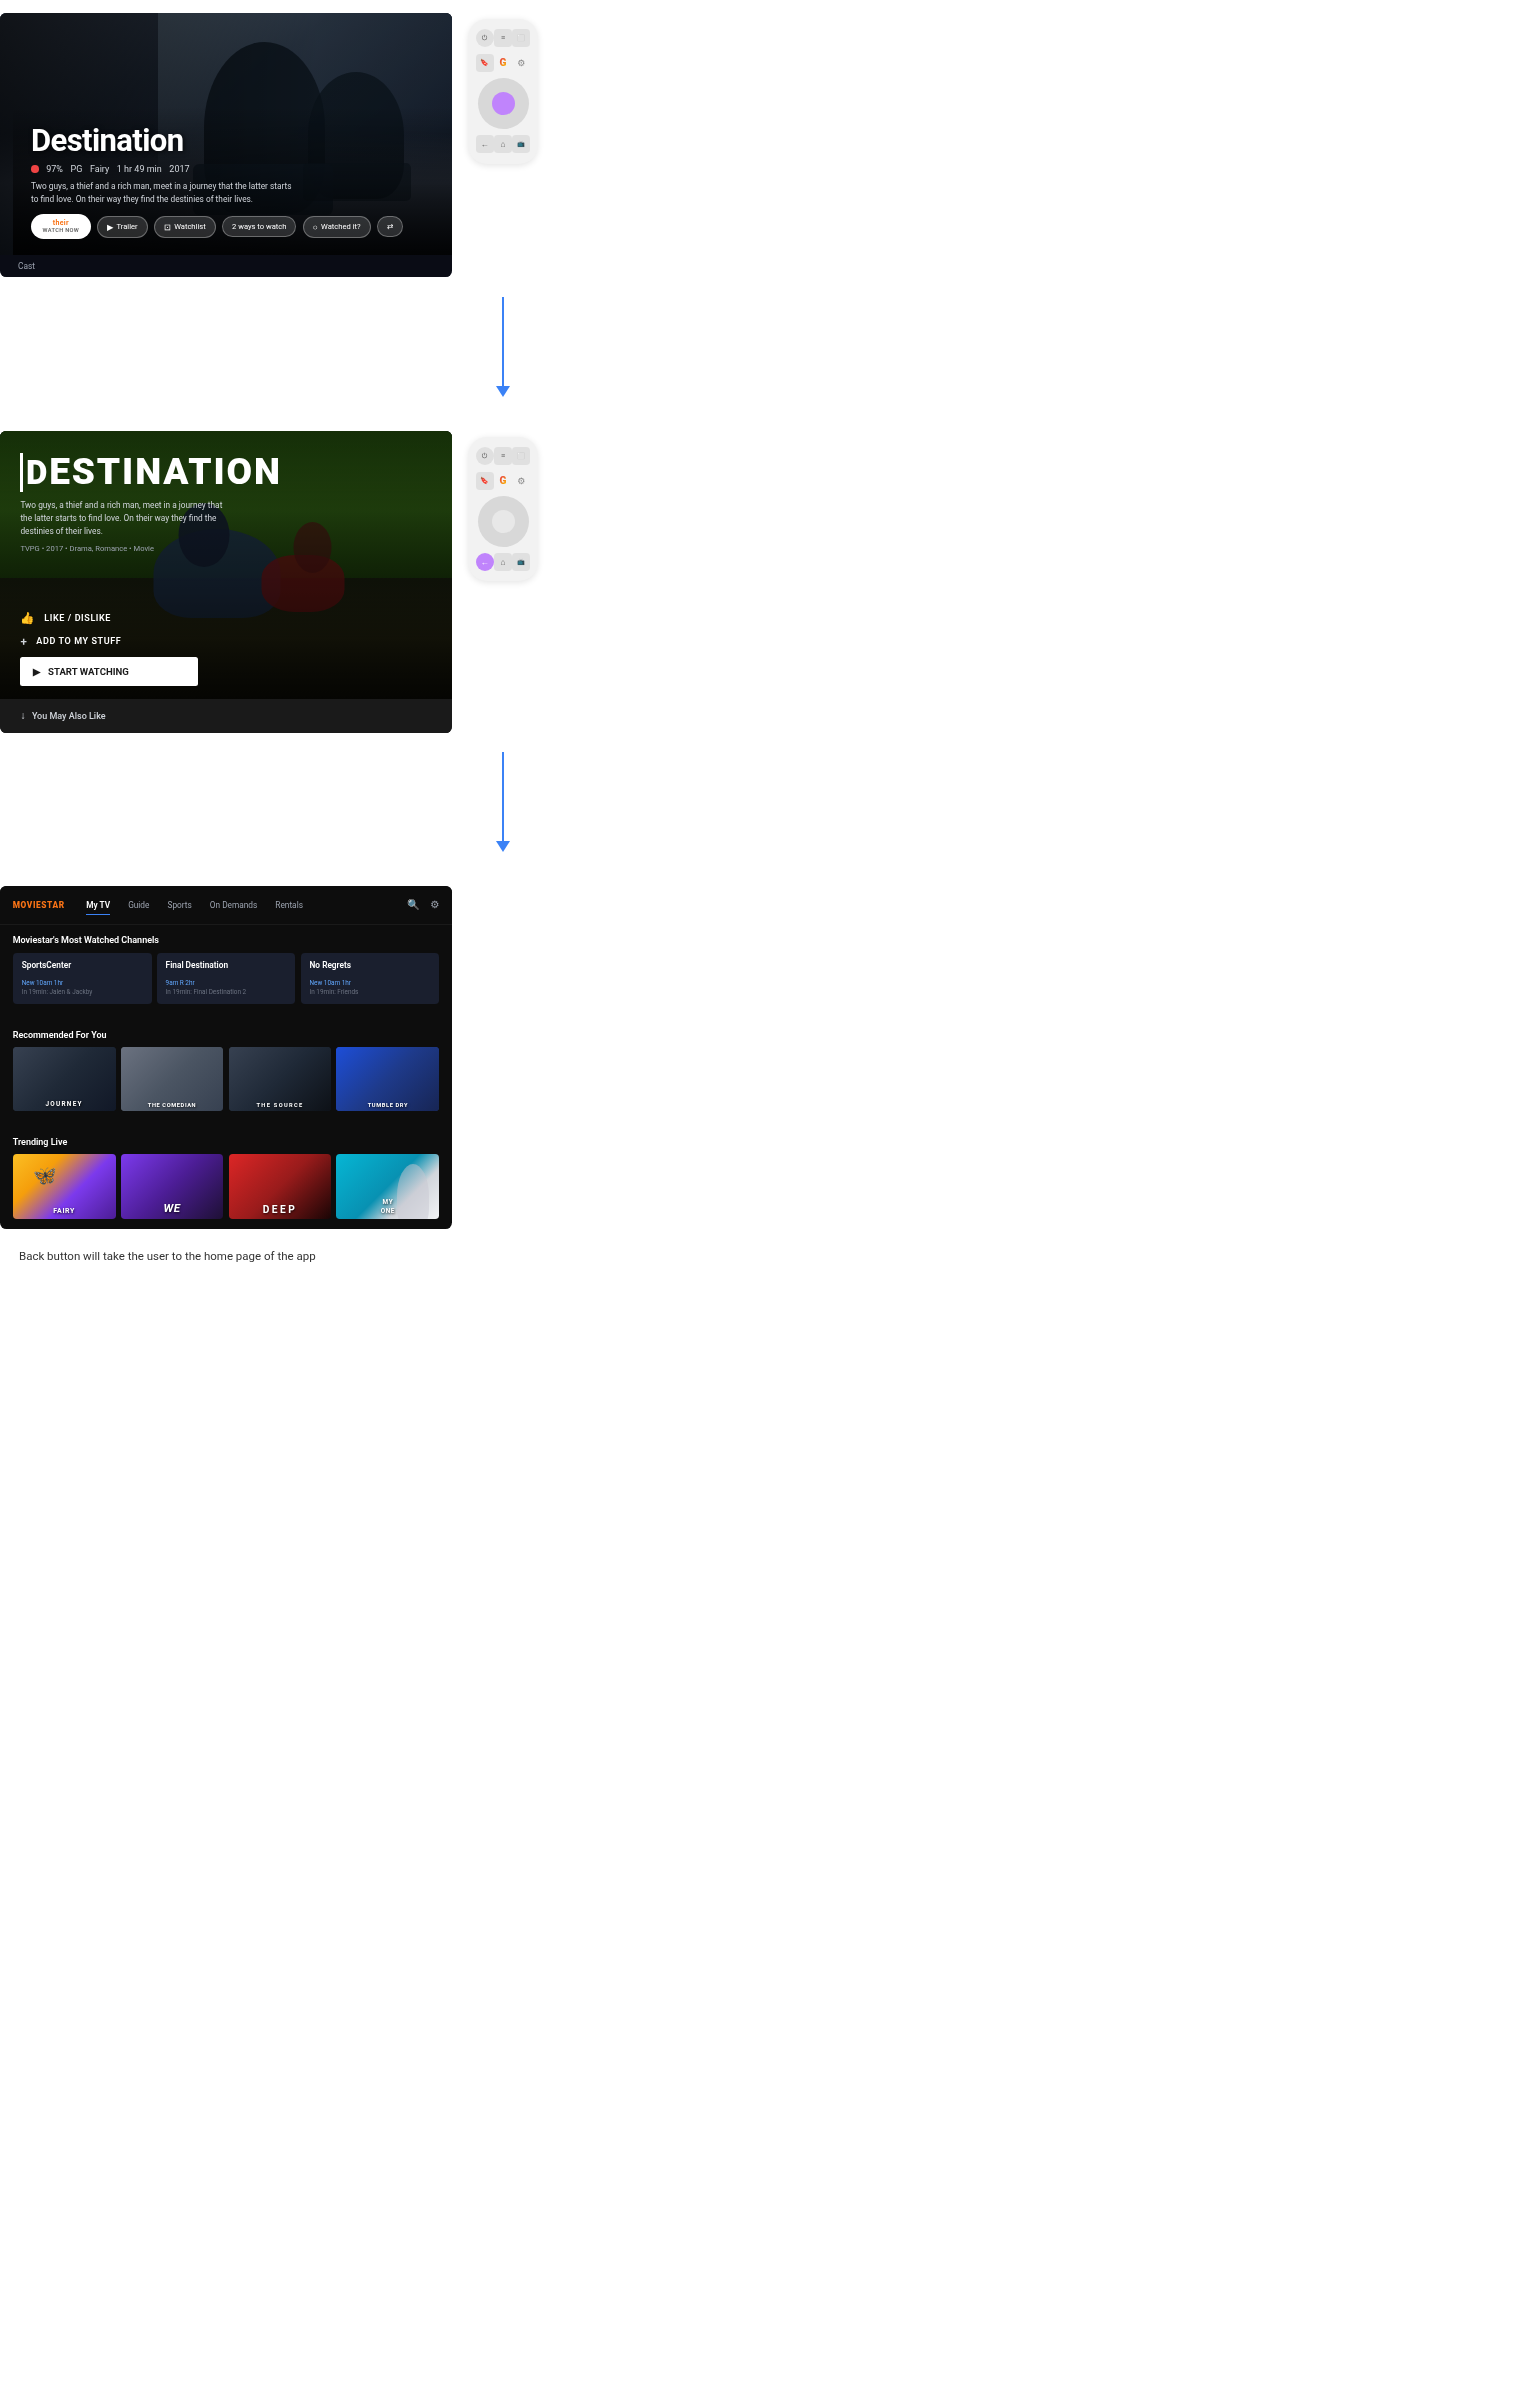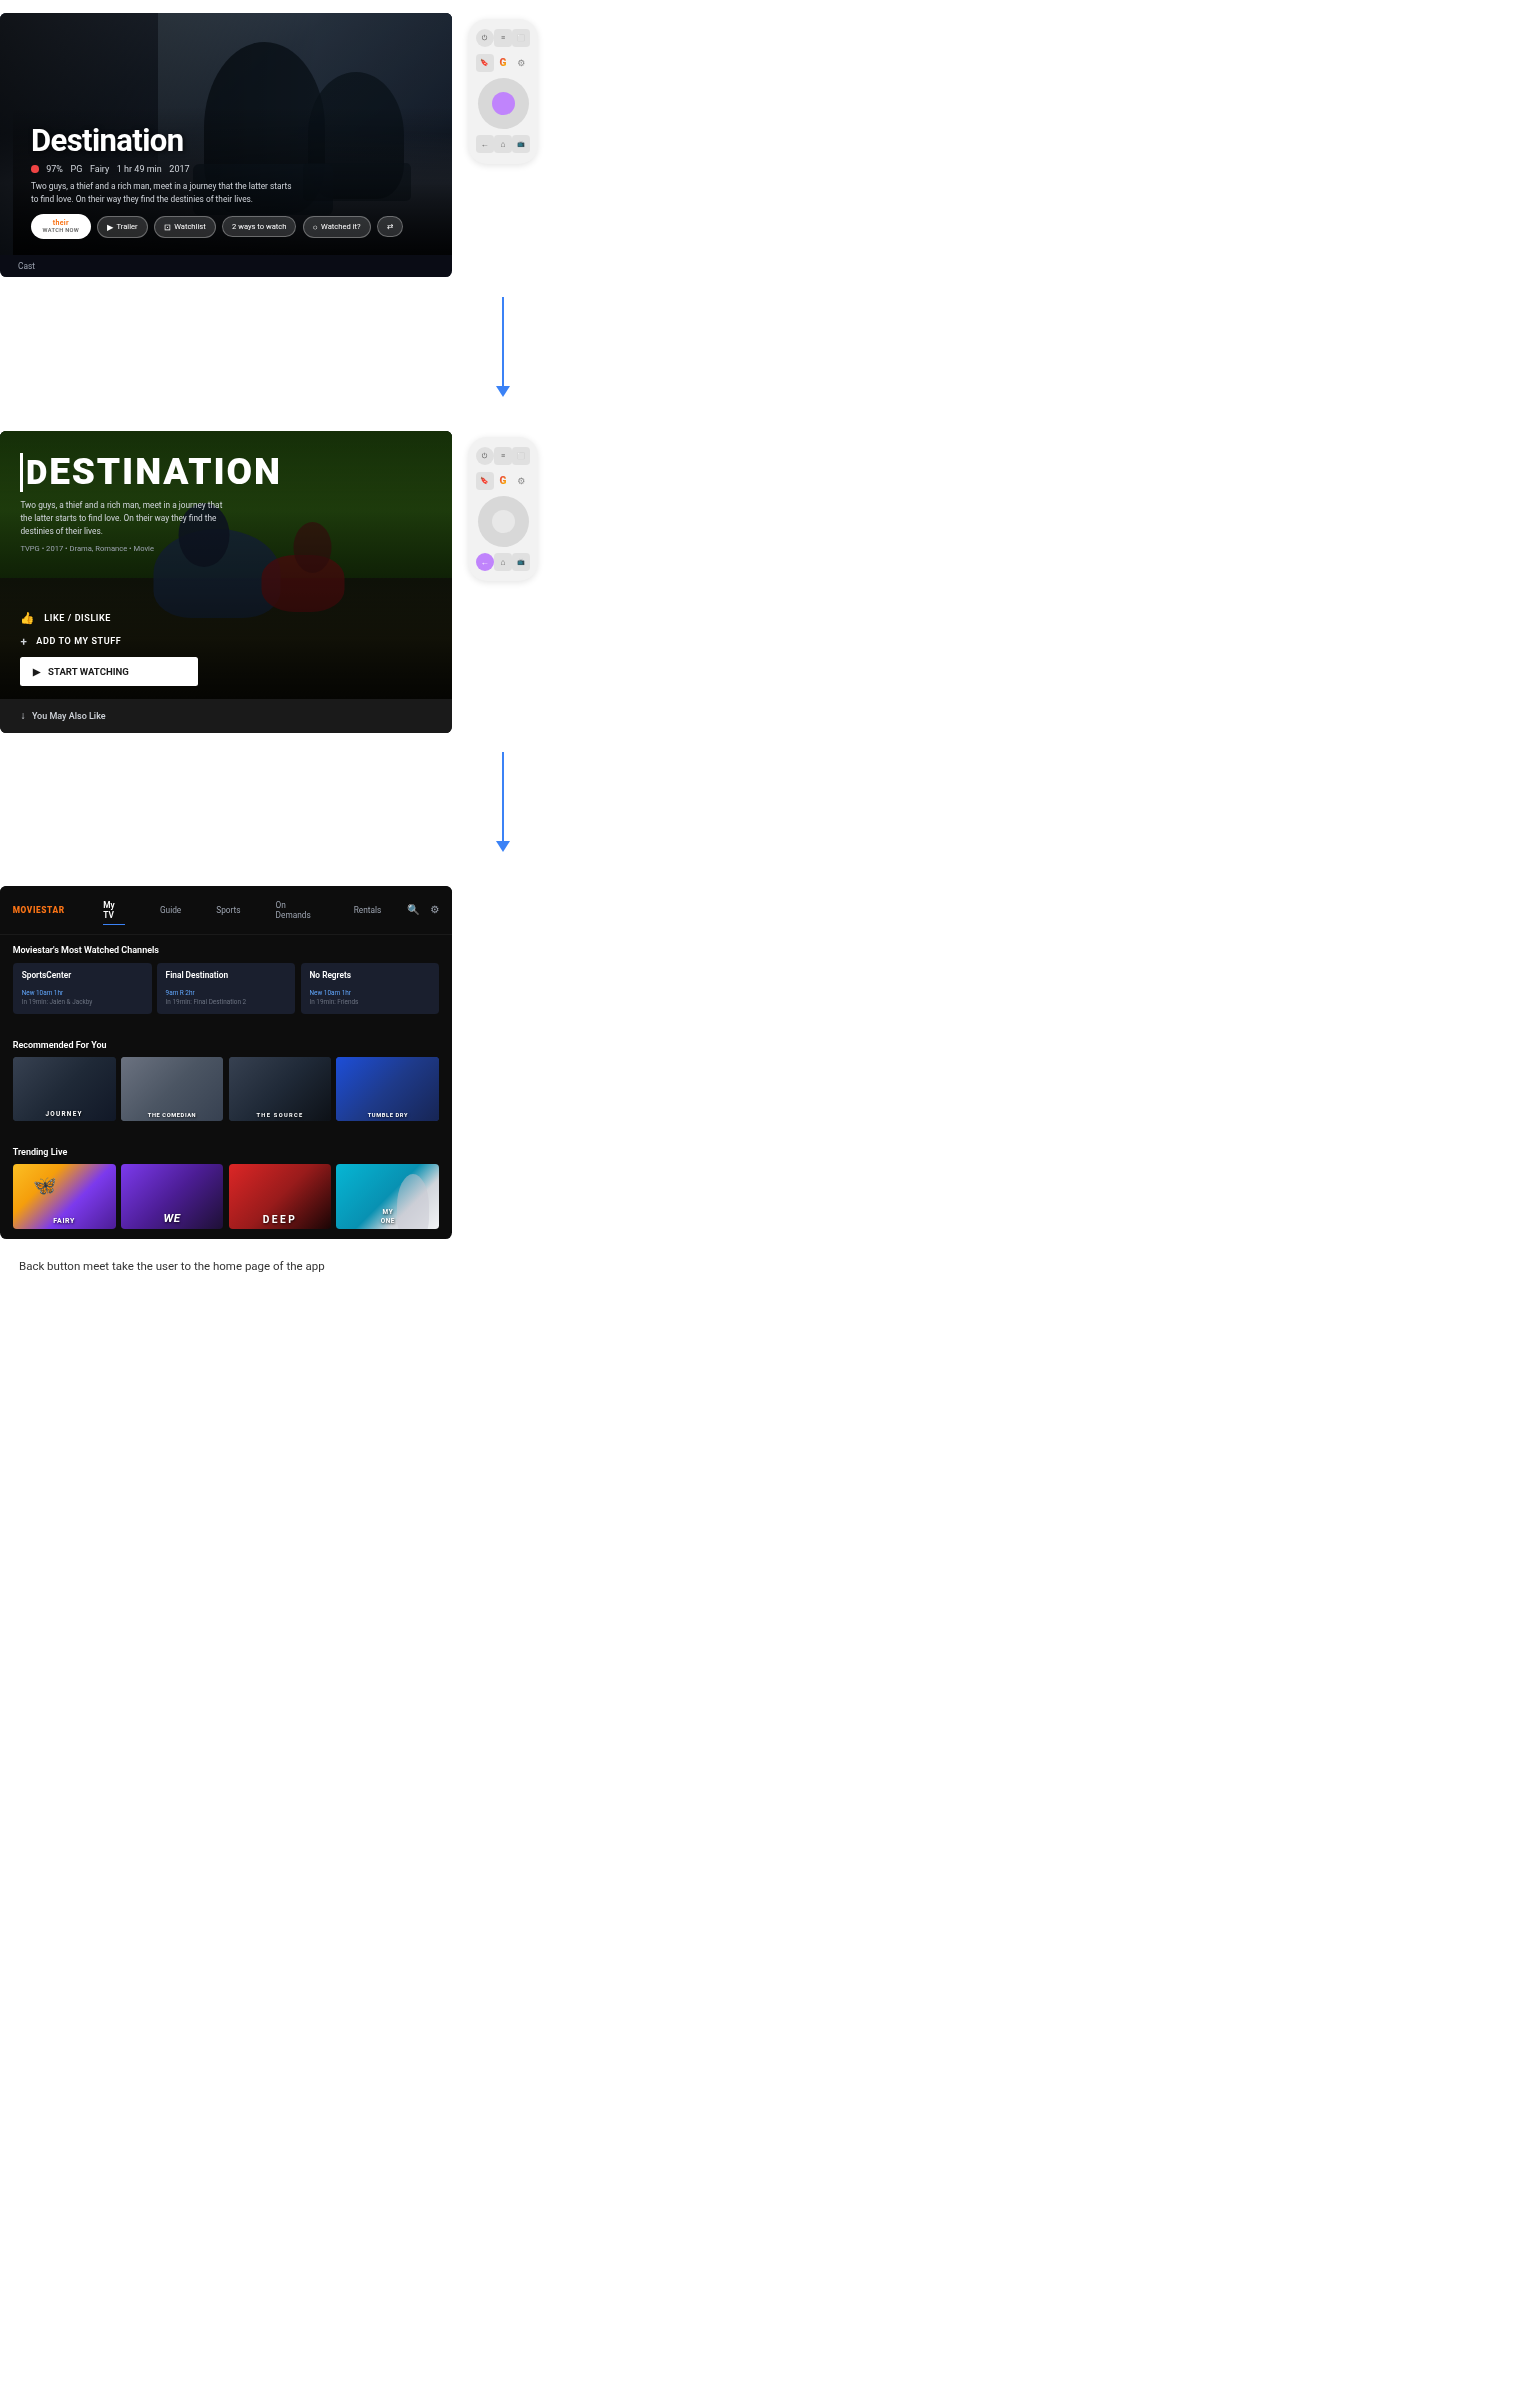--- a/index.html
+++ b/index.html
@@ -372,21 +372,21 @@
     .moviestar-panel {
       width: 100%;
       border-radius: 6.4px;
       overflow: hidden;
       background: #0d0d0d;
     }
 
     .ms-nav {
       display: flex;
       align-items: center;
-      gap: 17px;
+      gap: 0;
       background: #0d0d0d;
       padding: 9px 12.7px;
       border-bottom: 0.6px solid #1a1a1a;
     }
 
     .ms-logo {
       font-size: 8.3px;
       font-weight: 900;
       color: #f97316;
       letter-spacing: 0.6px;
@@ -859,17 +859,17 @@
         </div>
       </div>
     </div>
 
     <div class="side-panel" style="padding-top:0;">
       
     </div>
   </div>
 
   <div class="caption-row">
-    <span>Back button meet take the user to the home page of the app</span>
+    <span>Back button will take the user to the home page of the app</span>
   </div>
 
 </div>
 
 
 </body></html>

